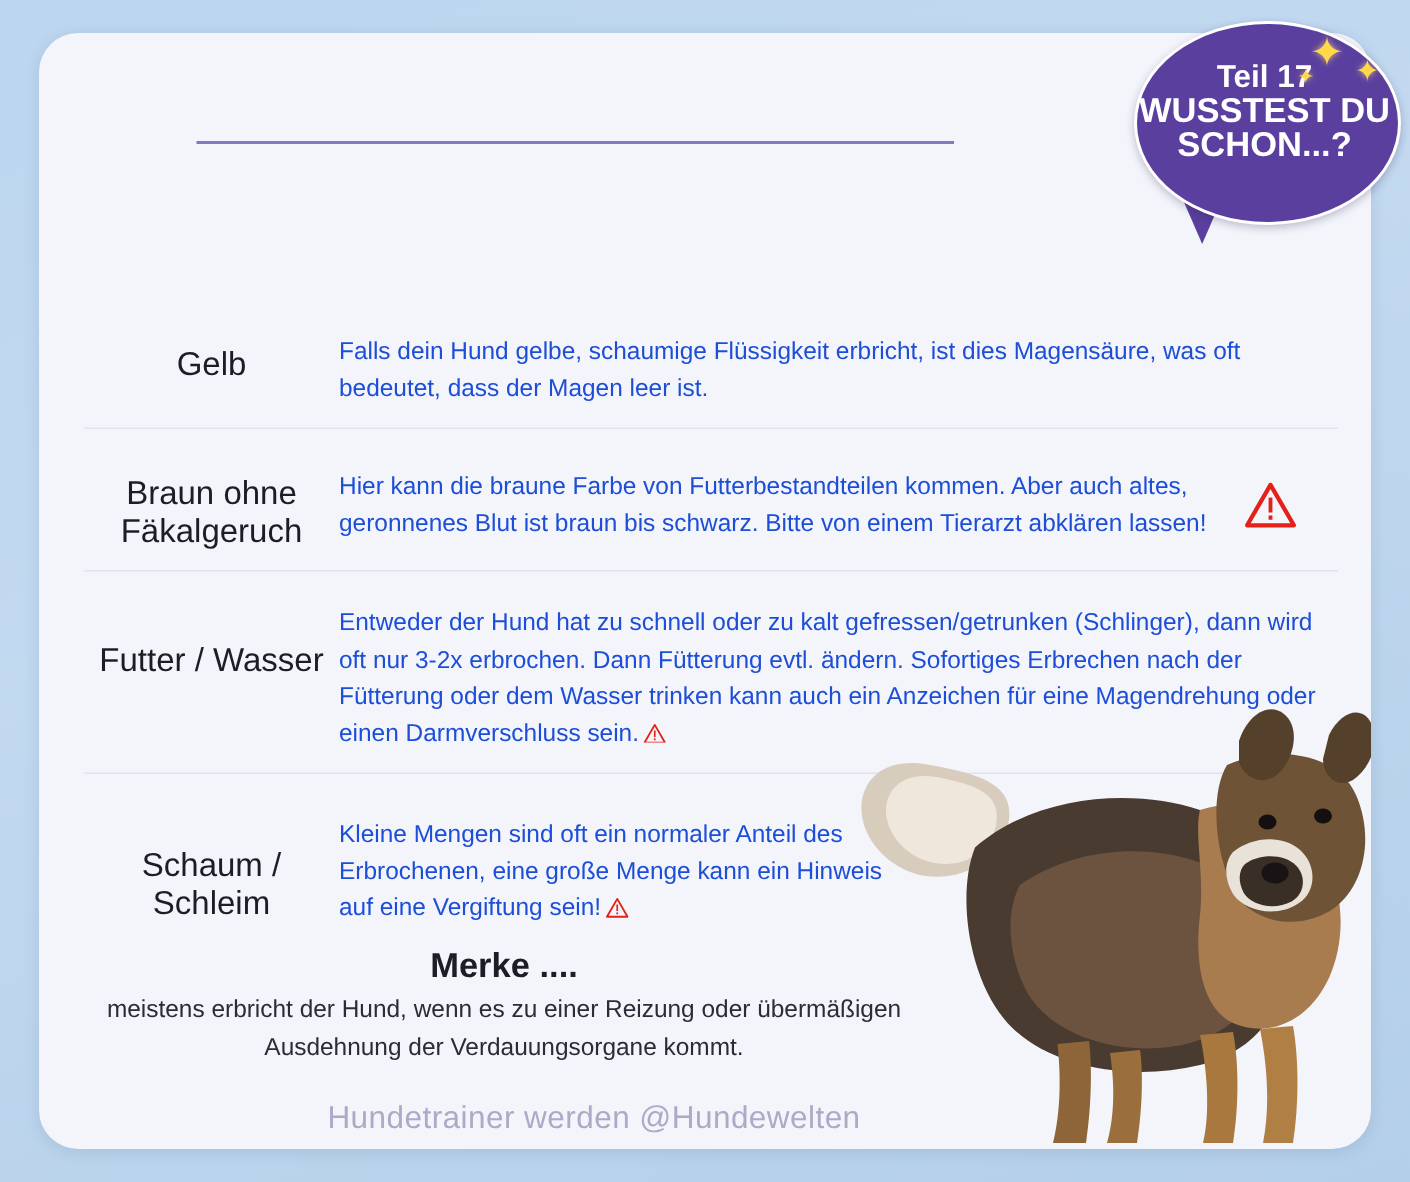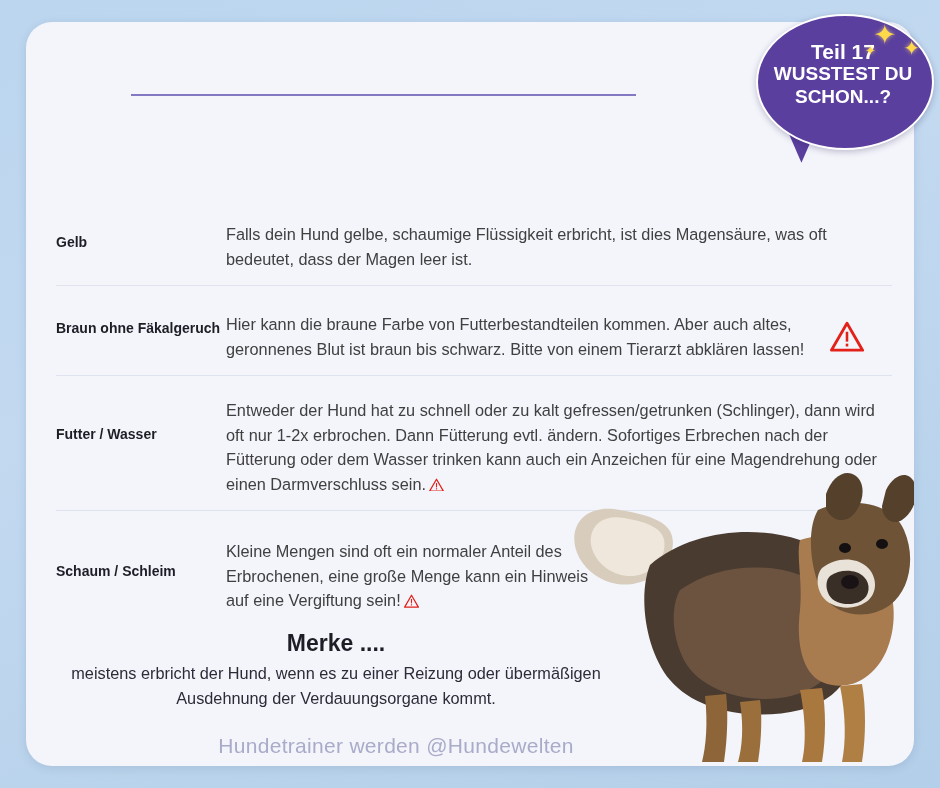--- a/index.html
+++ b/index.html
@@ -73,33 +73,33 @@
   .row {
     position: relative;
     display: flex;
     align-items: flex-start;
     padding: 12px 0 14px 0;
   }
   .row + .row { border-top: 1px solid #dfe3ef; }
   .row-label {
     width: 170px;
     flex: 0 0 170px;
-    text-align: left;
-    font-size: 14px;
-    font-weight: bold;
+    text-align: center;
+    font-size: 22px;
+    font-weight: normal;
     color: #1d1d26;
     line-height: 25px;
     padding-top: 2px;
   }
   .row-text {
     flex: 1 1 auto;
     padding-right: 10px;
     font-size: 16.3px;
     line-height: 24.5px;
-    color: #404040;
+    color: #1d4ed8;
   }
   .row-1 .row-label { padding-top: 14px; }
   .row-1 .row-text  { padding-top: 6px; }
   .row-2 .row-label { padding-top: 18px; }
   .row-2 .row-text  { padding-top: 14px; }
   .row-3 .row-label { padding-top: 34px; }
   .row-3 .row-text  { padding-top: 10px; }
   .row-4 .row-label { padding-top: 36px; }
   .row-4 .row-text  { padding-top: 16px; }
 
@@ -194,21 +194,21 @@
     font-size: 21px;
     font-weight: bold;
   }
   .badge-main {
     position: absolute;
     left: 0;
     top: 48px;
     width: 174px;
     text-align: center;
     color: #ffffff;
-    font-size: 19px;
+    font-size: 23px;
     font-weight: bold;
     line-height: 23px;
   }
   .spark {
     position: absolute;
     color: #ffd94a;
     font-size: 22px;
     line-height: 1;
     text-shadow: 0 0 4px rgba(255,230,120,.8);
   }
@@ -251,21 +251,21 @@
             <path d="M12 2 L23 21 L1 21 Z" fill="none" stroke="#e32119" stroke-width="2" stroke-linejoin="round"></path>
             <rect x="11.1" y="8" width="1.8" height="7" fill="#e32119"></rect>
             <rect x="11.1" y="16.4" width="1.8" height="2" fill="#e32119"></rect>
           </svg>
         </span>
       </div>
 
       <div class="row row-3">
         <div class="row-label">Futter / Wasser</div>
         <div class="row-text">
-          <span>Entweder der Hund hat zu schnell oder zu kalt gefressen/getrunken (Schlinger), dann wird oft nur 1-2x erbrochen. Dann Fütterung evtl. ändern. Sofortiges Erbrechen nach der Fütterung  oder dem Wasser trinken kann auch ein Anzeichen für eine Magendrehung oder einen Darmverschluss sein.</span><span class="warn"><svg viewBox="0 0 24 22" aria-hidden="true">
+          <span>Entweder der Hund hat zu schnell oder zu kalt gefressen/getrunken (Schlinger), dann wird oft nur 3-2x erbrochen. Dann Fütterung evtl. ändern. Sofortiges Erbrechen nach der Fütterung  oder dem Wasser trinken kann auch ein Anzeichen für eine Magendrehung oder einen Darmverschluss sein.</span><span class="warn"><svg viewBox="0 0 24 22" aria-hidden="true">
                 <path d="M12 2 L23 21 L1 21 Z" fill="none" stroke="#e32119" stroke-width="2" stroke-linejoin="round"></path>
                 <rect x="11.1" y="8" width="1.8" height="7" fill="#e32119"></rect>
                 <rect x="11.1" y="16.4" width="1.8" height="2" fill="#e32119"></rect>
               </svg></span>
         </div>
       </div>
 
       <div class="row row-4">
         <div class="row-label">Schaum / Schleim</div>
         <div class="row-text">

